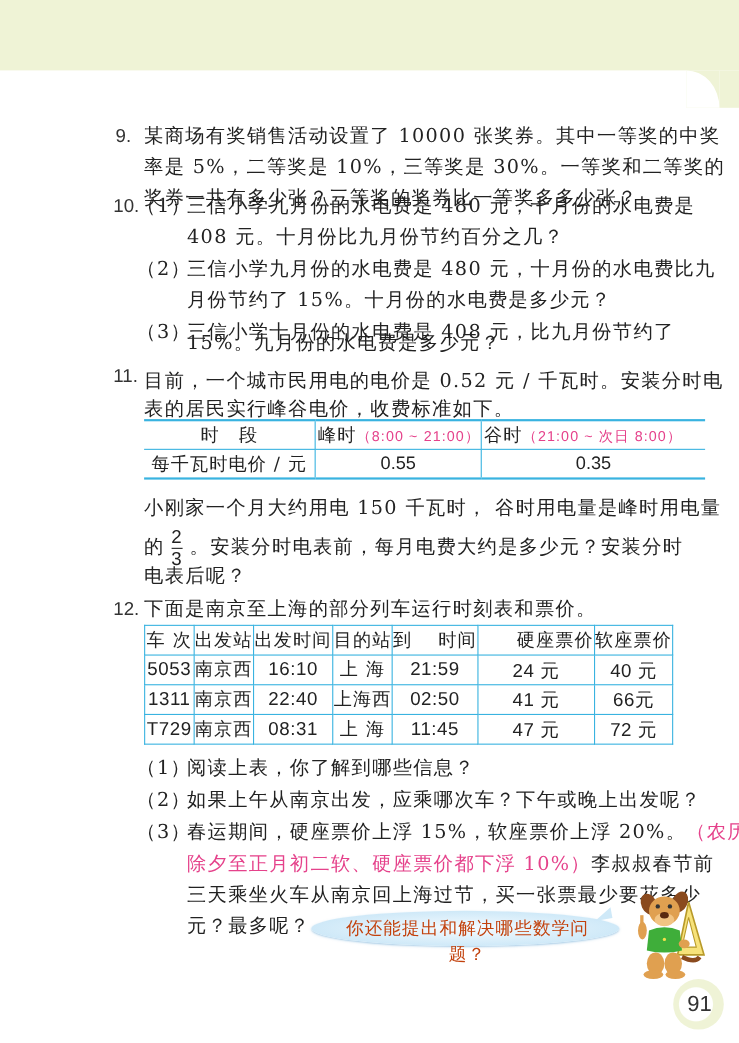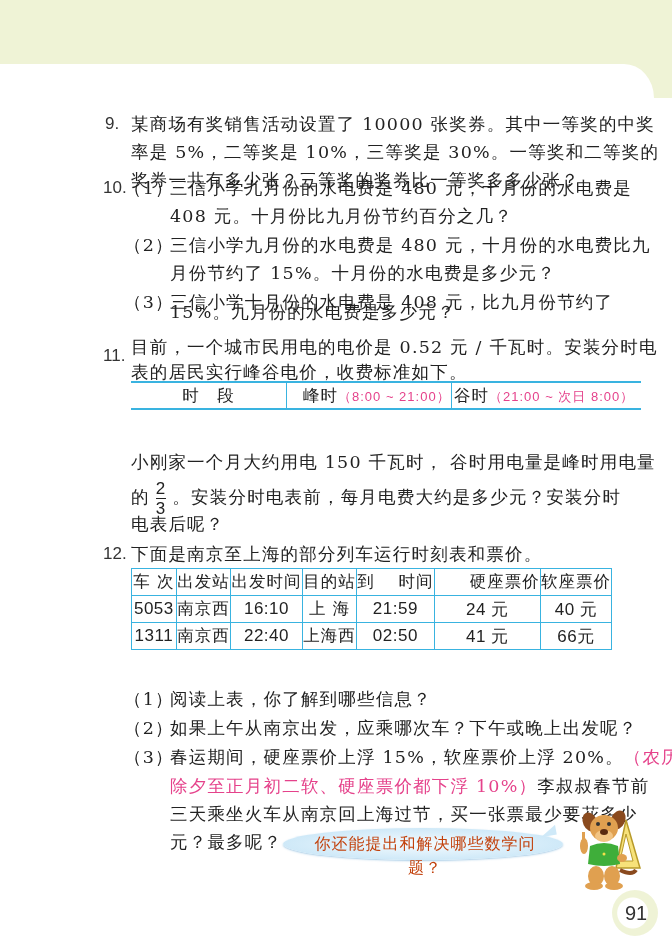--- a/index.html
+++ b/index.html
@@ -104,30 +104,35 @@
   <div class="line" style="left:170px; top:204px;">408 元。十月份比九月份节约百分之几？</div>
 
   <div class="line" style="left:124px; top:233px;">（2）</div>
   <div class="line" style="left:170px; top:233px;">三信小学九月份的水电费是 480 元，十月份的水电费比九</div>
   <div class="line" style="left:170px; top:261px;">月份节约了 15%。十月份的水电费是多少元？</div>
 
   <div class="line" style="left:124px; top:290px;">（3）</div>
   <div class="line" style="left:170px; top:290px;">三信小学十月份的水电费是 408 元，比九月份节约了</div>
   <div class="line" style="left:170px; top:300px;">15%。九月份的水电费是多少元？</div>
 
-  <div class="qnum" style="left:103px; top:344px;">11.</div>
+  <div class="qnum" style="left:103px; top:330px;">11.</div>
   <div class="line" style="left:131px; top:335px;">目前，一个城市民用电的电价是 0.52 元 / 千瓦时。安装分时电</div>
   <div class="line" style="left:131px; top:360px;">表的居民实行峰谷电价，收费标准如下。</div>
 
   <table class="t1" style="left:131px; top:381px; width:510px;">
     <tbody>
         <tr>
       <td style="width:155px;">时　段</td>
-      <td style="width:148px; text-align:left; padding-left:16px;"><span>峰时</span><span class="pink-small">（8:00 ~ 21:00）</span></td>
+      <td style="width:148px; text-align:left; padding-left:2px;"><span>峰时</span><span class="pink-small">（8:00 ~ 21:00）</span></td>
       <td style="text-align:left; padding-left:2px;"><span>谷时</span><span class="pink-small">（21:00 ~ 次日 8:00）</span></td>
+    </tr>
+    <tr>
+      <td>每千瓦时电价 / 元</td>
+      <td class="num">0.55</td>
+      <td class="num">0.35</td>
     </tr>
   </tbody>
     </table>
 
   <div class="line" style="left:131px; top:450px;">小刚家一个月大约用电 150 千瓦时， 谷时用电量是峰时用电量</div>
   <div class="line" style="left:131px; top:480px;">
     <span>的</span><span class="frac"><span>2</span><span class="bar"></span><span>3</span></span><span>。安装分时电表前，每月电费大约是多少元？安装分时</span>
   </div>
   <div class="line" style="left:131px; top:512px;">电表后呢？</div>
 
@@ -156,20 +161,29 @@
     </tr>
     <tr>
       <td class="n">1311</td>
       <td>南京西</td>
       <td class="n">22:40</td>
       <td>上海西</td>
       <td class="n">02:50</td>
       <td class="n">41 元</td>
       <td class="n">66元</td>
     </tr>
+    <tr>
+      <td class="n">T729</td>
+      <td>南京西</td>
+      <td class="n">08:31</td>
+      <td>上 海</td>
+      <td class="n">11:45</td>
+      <td class="n">47 元</td>
+      <td class="n">72 元</td>
+    </tr>
   </tbody>
     </table>
 
   <div class="line" style="left:124px; top:687px;">（1）</div>
   <div class="line" style="left:170px; top:687px;">阅读上表，你了解到哪些信息？</div>
 
   <div class="line" style="left:124px; top:716px;">（2）</div>
   <div class="line" style="left:170px; top:716px;">如果上午从南京出发，应乘哪次车？下午或晚上出发呢？</div>
 
   <div class="line" style="left:124px; top:745px;">（3）</div>

